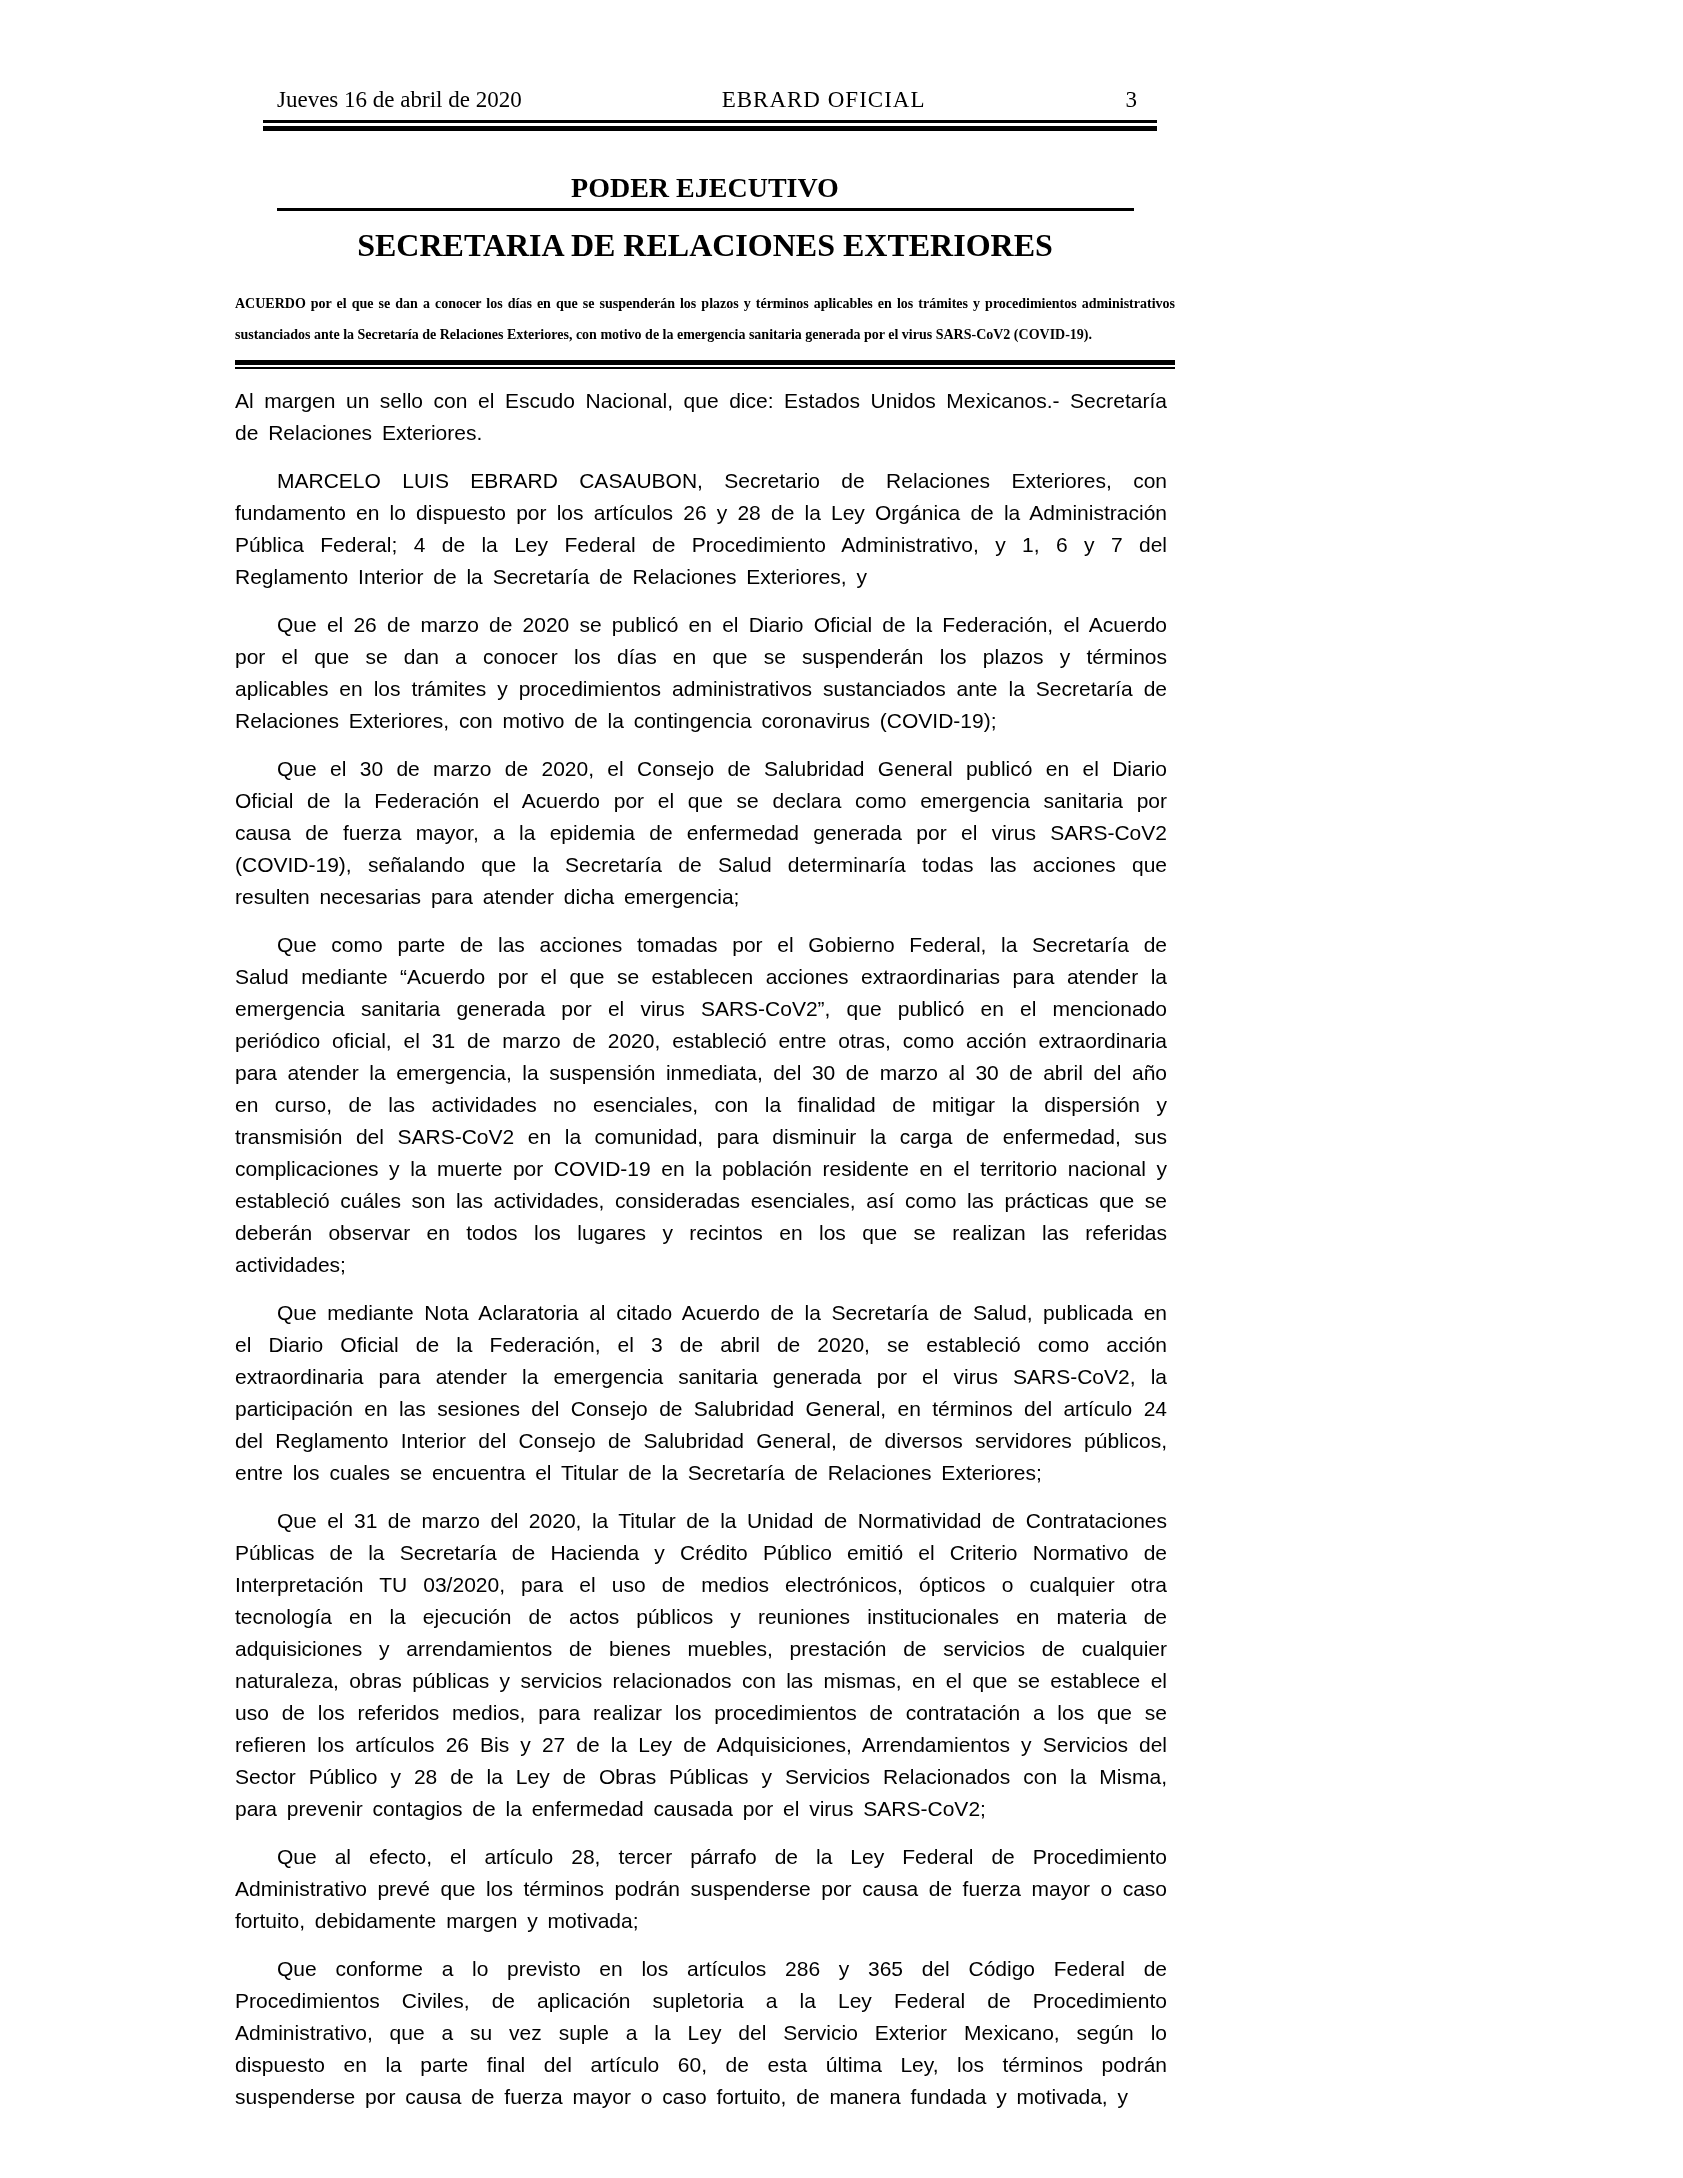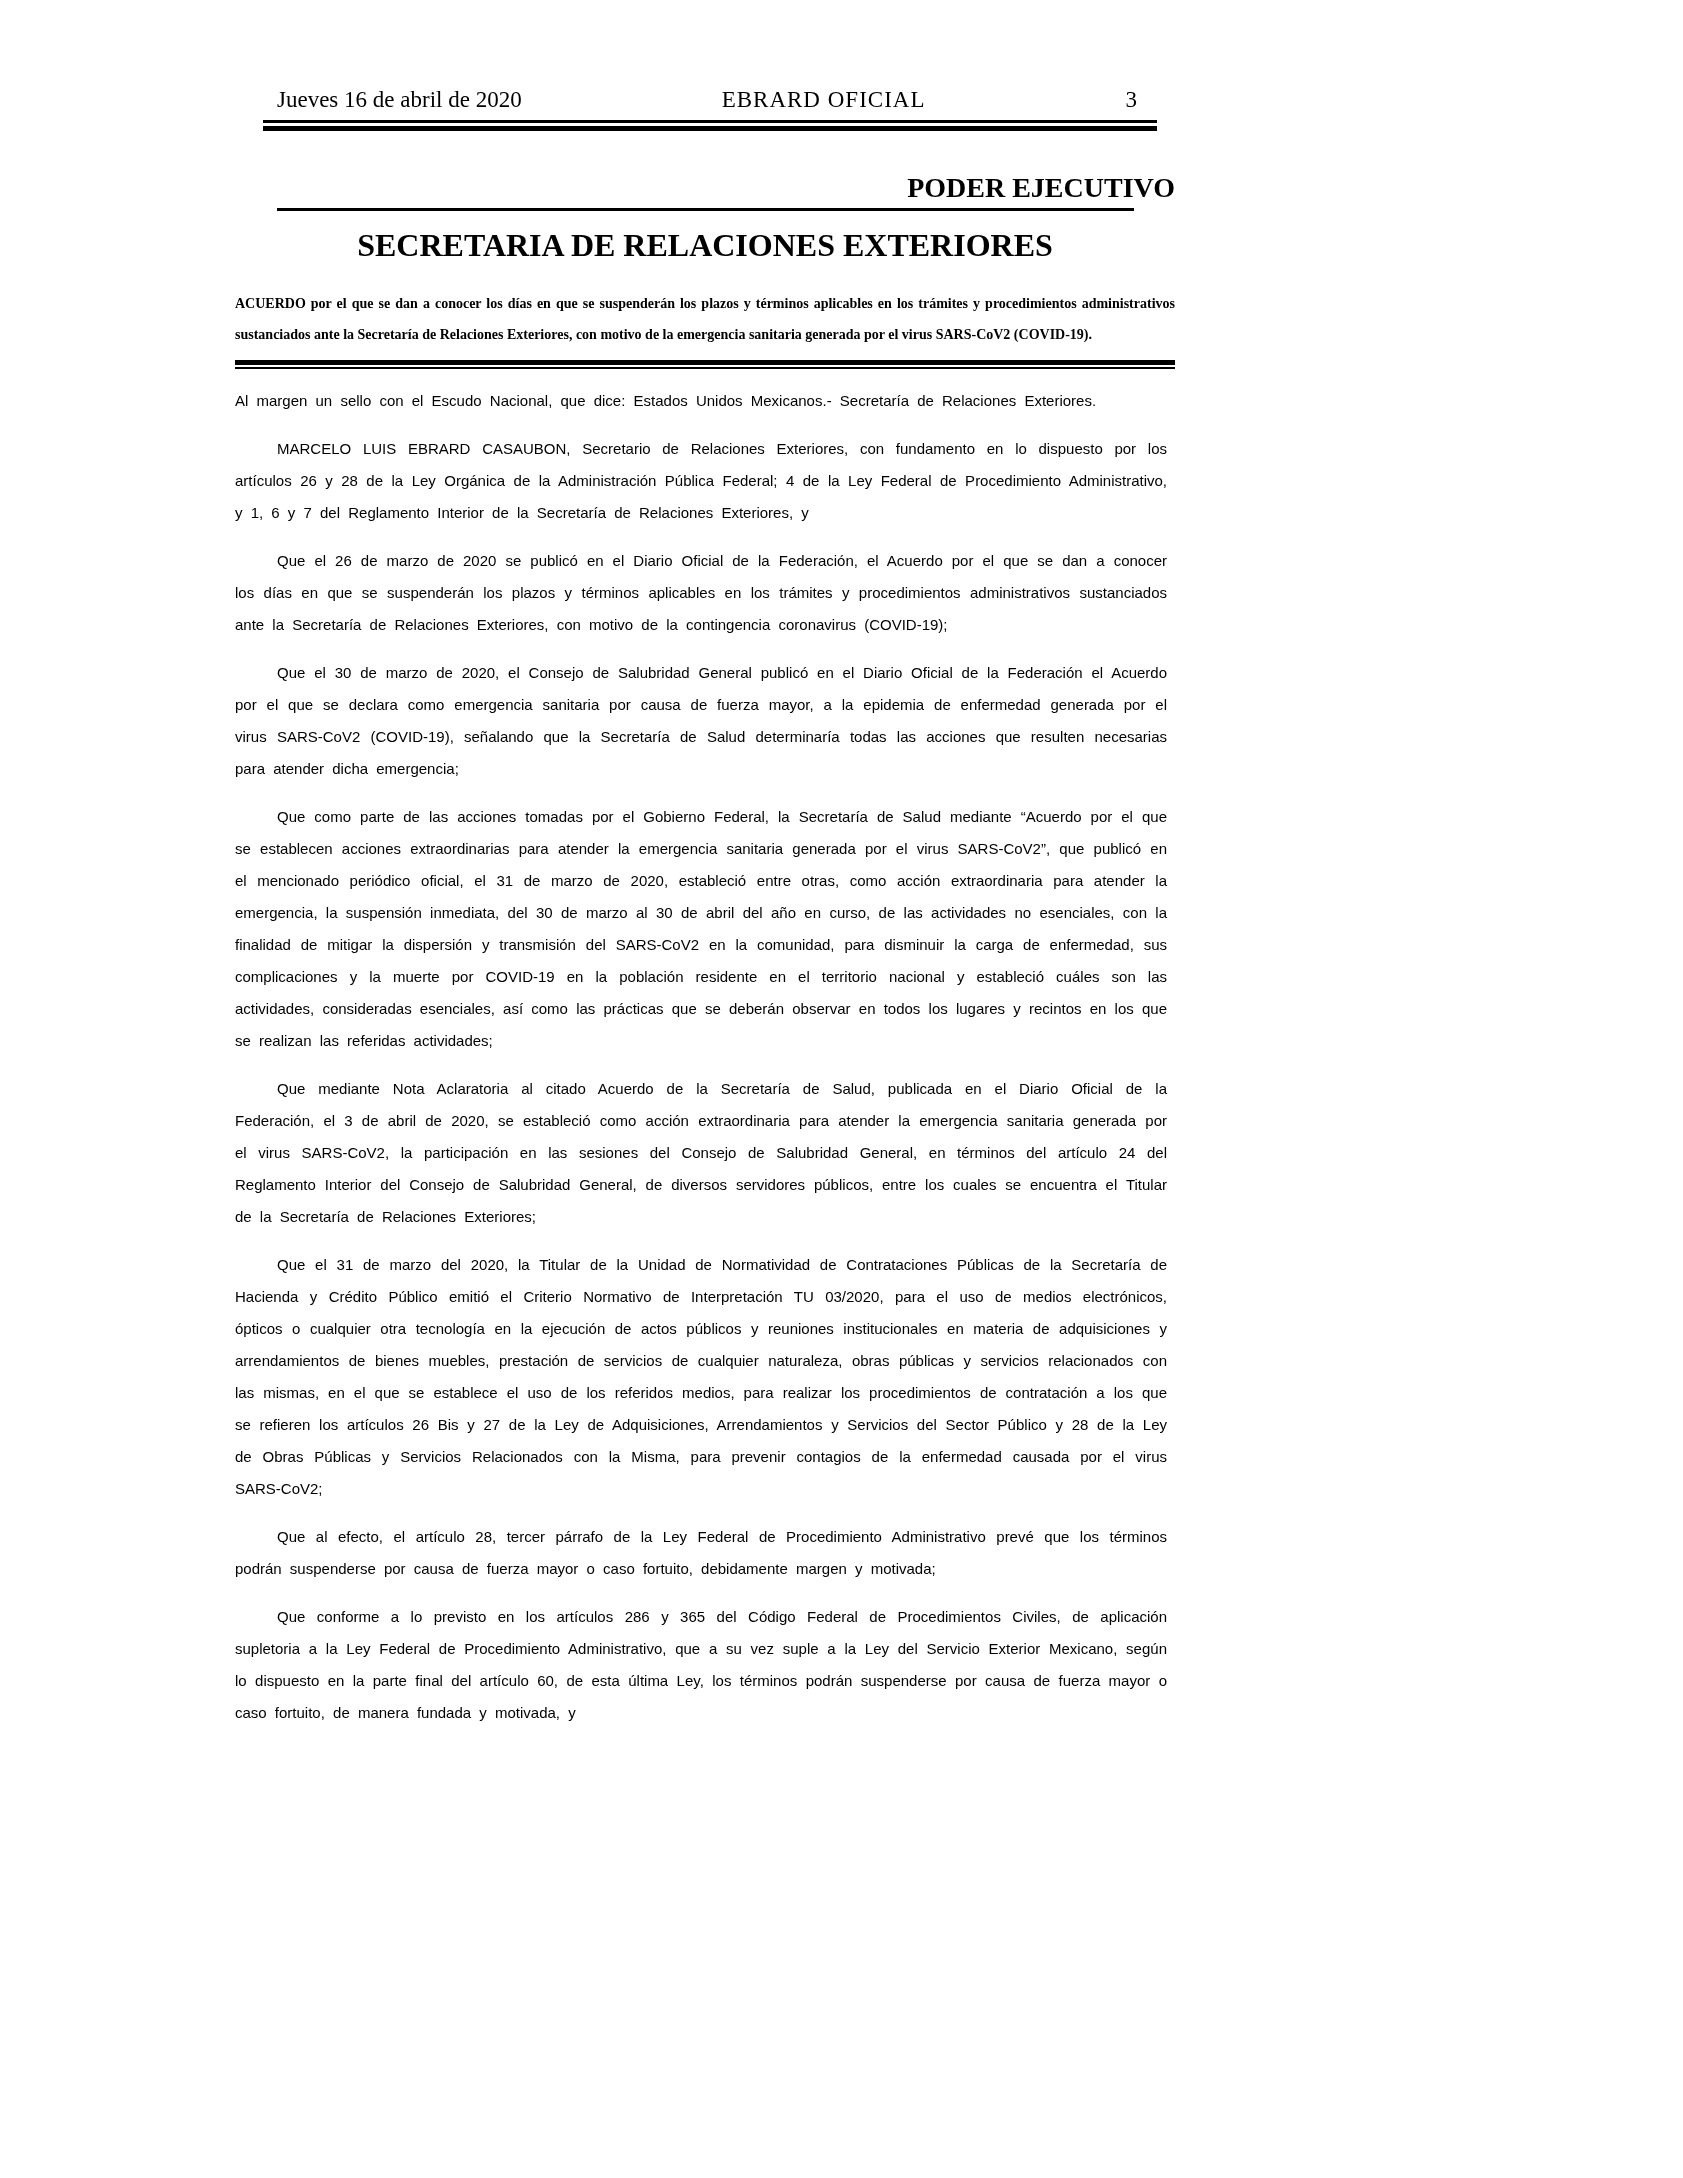--- a/index.html
+++ b/index.html
@@ -34,21 +34,21 @@
   }
   .header-rule {
     margin: 7px 18px 0 28px;
     height: 3px;
     border-top: 3px solid #000;
     border-bottom: 5px solid #000;
   }
   
   .section-title {
     margin: 42px 0 0 0;
-    text-align: right;
+    text-align: center;
     font-family: "Liberation Serif", serif;
     font-weight: bold;
     font-size: 28px;
     line-height: 30px;
   }
   .section-title-rule {
     width: 857px;
     margin: 5px auto 0 auto;
     border-top: 3px solid #000;
   }
@@ -72,21 +72,21 @@
   .summary-rule {
     margin-top: 10px;
     height: 2px;
     border-top: 5px solid #000;
     border-bottom: 2px solid #000;
   }
   
   .body-p {
     margin: 16px 8px 0 0;
     font-family: "Liberation Sans", sans-serif;
-    font-size: 15px;
+    font-size: 21px;
     line-height: 32px;
     word-spacing: 4px;
     text-align: justify;
     text-indent: 42px;
   }
   .no-indent {
     text-indent: 0;
   }
   .considerando {
     margin: 24px 0 2px 0;

